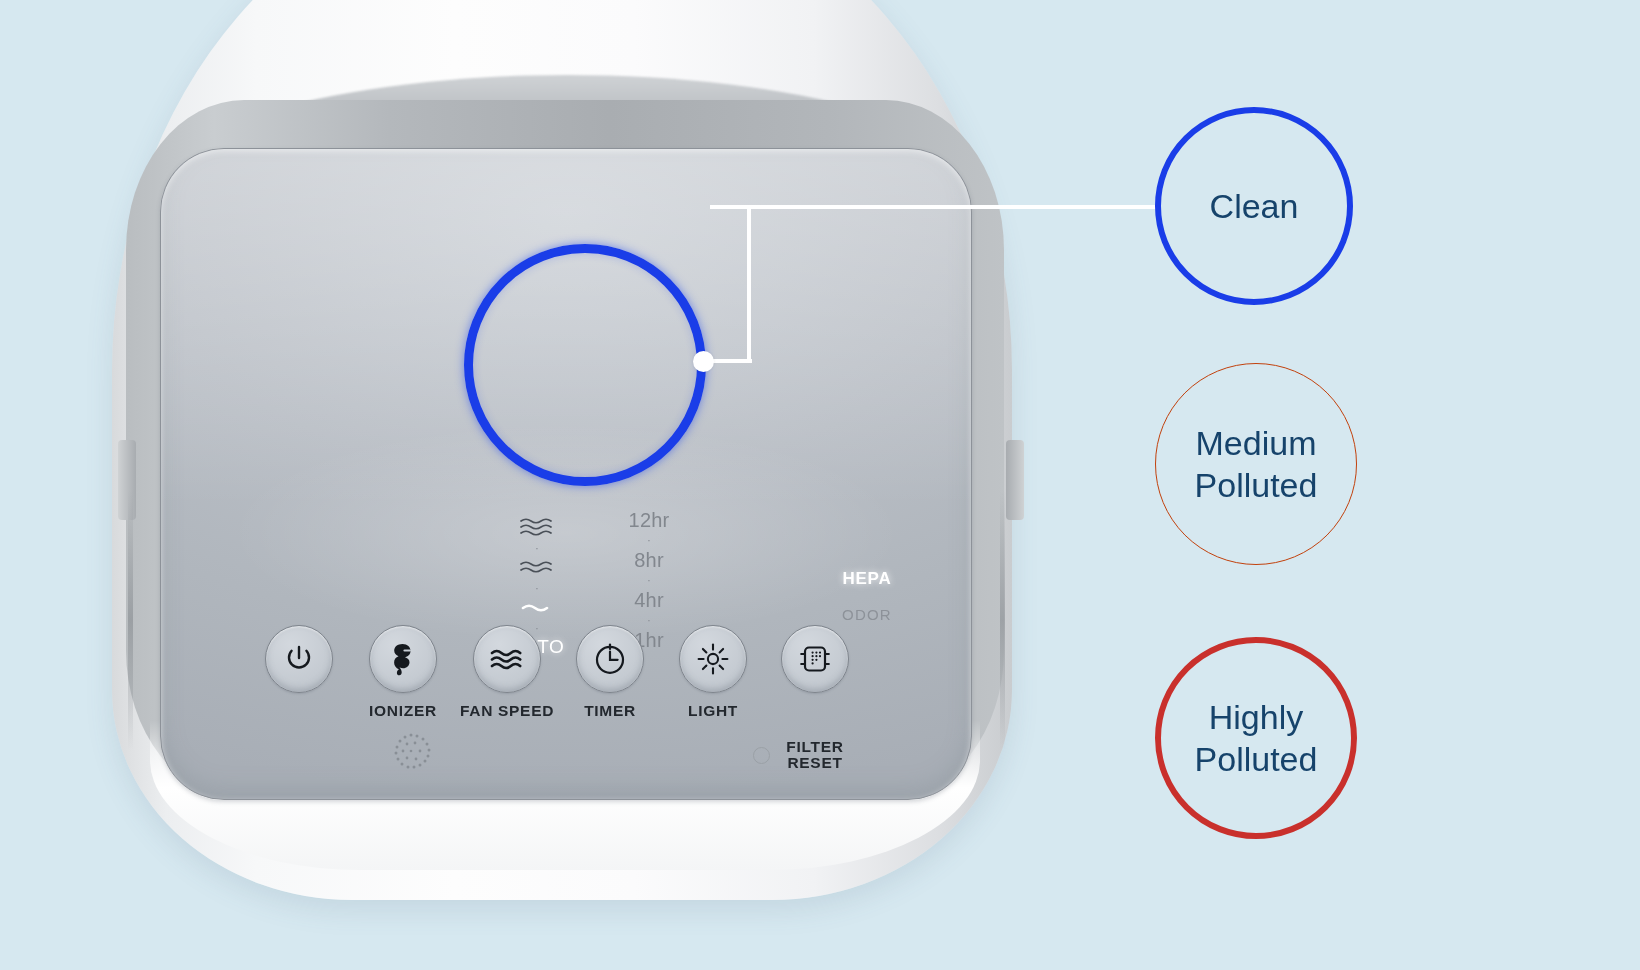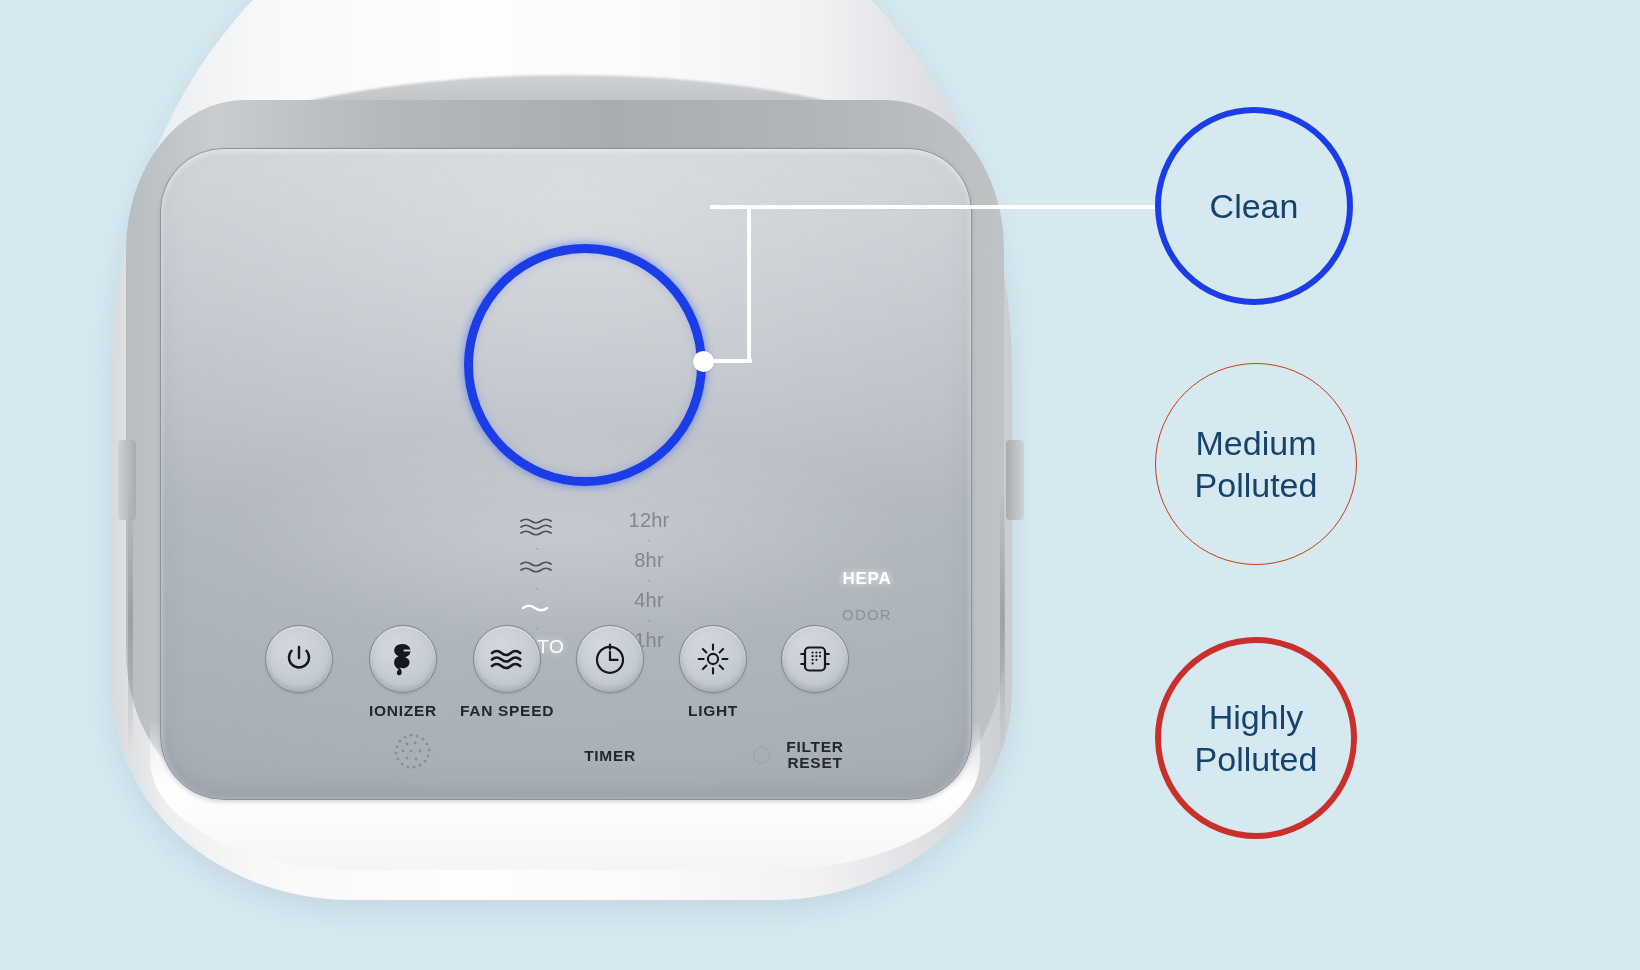--- a/index.html
+++ b/index.html
@@ -301,21 +301,21 @@
             <span>
               <svg width="34" height="34" viewBox="0 0 34 34">
                 <g fill="none" stroke="#15191e" stroke-width="2.2" stroke-linecap="round">
                   <circle cx="17" cy="17.8" r="13"></circle>
                   <path d="M17 2.6 L17 7"></path>
                   <path d="M17 9.6 L17 17.8 L24.6 17.8"></path>
                 </g>
               </svg>
             </span>
           </div>
-          <div class="btn-label" style="white-space: pre-line; margin-top: 45px;">TIMER</div>
+          <div class="btn-label" style="white-space: pre-line;">TIMER</div>
         </div>
         <div style="position: absolute; left: 518px; top: 0px;">
           <div class="btn">
             <span>
               <svg width="34" height="34" viewBox="0 0 34 34">
                 <g stroke="#15191e" stroke-width="2.1" stroke-linecap="round">
                   <circle cx="17" cy="17" r="5.1" fill="none"></circle>
                   <path d="M17 2.6 L17 7.6"></path>
                   <path d="M17 26.4 L17 31.4"></path>
                   <path d="M2.6 17 L7.6 17"></path>

